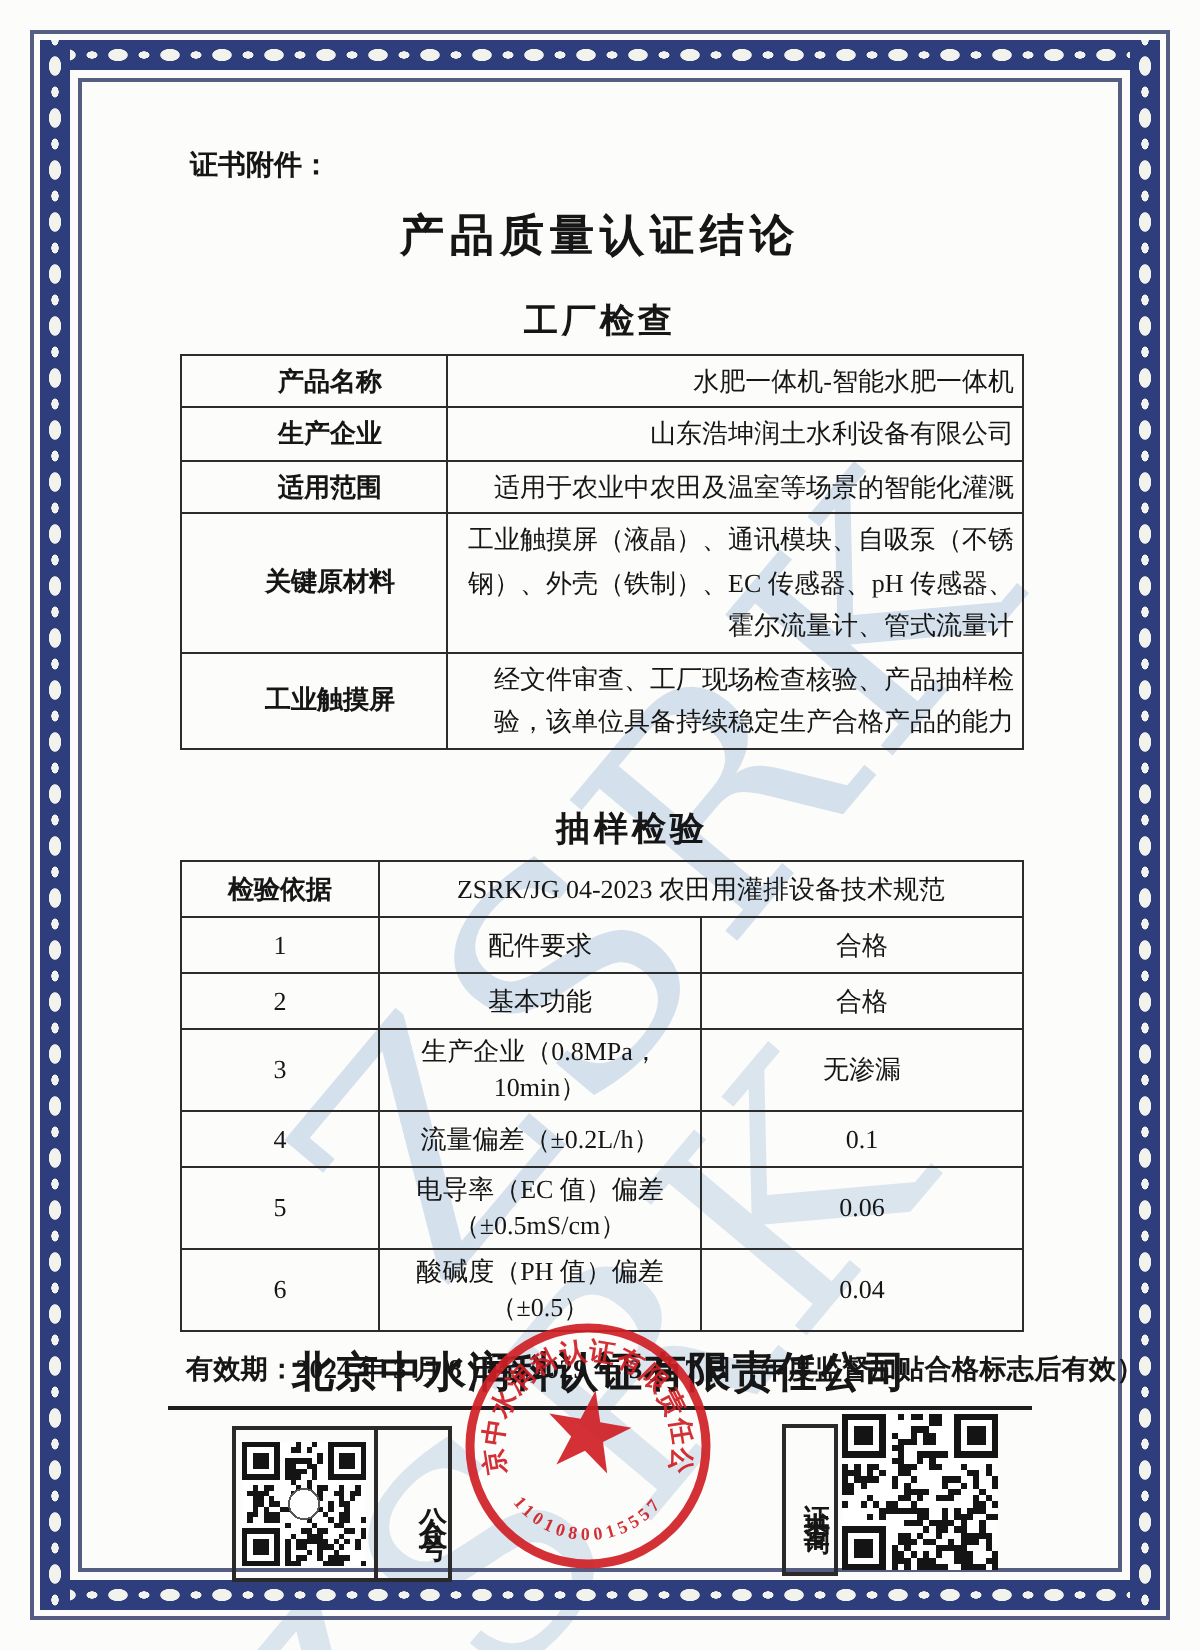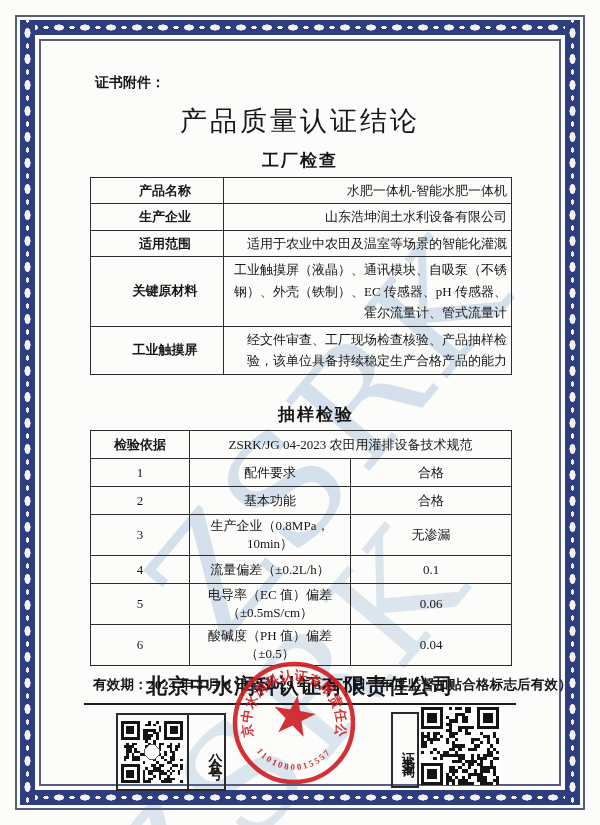--- a/index.html
+++ b/index.html
@@ -31,21 +31,21 @@
   .band.right{right:20px}
   
   .wm{position:absolute;z-index:0;font-family:"DejaVu Serif",serif;
       font-size:150px;font-weight:400;letter-spacing:8px;color:#bccfe4;
       transform:rotate(-50deg);white-space:nowrap;pointer-events:none;}
   .wm1{left:98px;top:350px;opacity:.62;}
   .wm2{left:55px;top:640px;opacity:.5;}
   
   .abs{position:absolute;z-index:2;}
   .attachment{left:95px;top:74px;font-size:14px;font-weight:bold;}
-  .title{left:0;right:0;top:103px;text-align:center;font-size:27px;font-weight:normal;letter-spacing:3px;}
+  .title{left:0;right:0;top:103px;text-align:center;font-size:22px;font-weight:bold;letter-spacing:3px;}
   .section-h{left:0;right:0;text-align:center;font-size:17px;font-weight:bold;letter-spacing:2px;}
   .h-factory{top:149px;}
   .h-sampling{top:403px;margin-left:32px;}
   table{border-collapse:collapse;table-layout:fixed;background:transparent;}
   td{border:1.5px solid #2c2c2c;font-size:13px;padding:2px 4px;vertical-align:middle;}
   .t1{left:90px;top:177px;width:422px;}
   .t1 td.lbl{width:108px;text-align:center;font-weight:bold;padding-left:20px;}
   .t1 td.val{text-align:right;padding-left:9px;line-height:1.65;}
   .t1 tr.r1{height:26px;}
   .t1 tr.r2{height:48px;}

